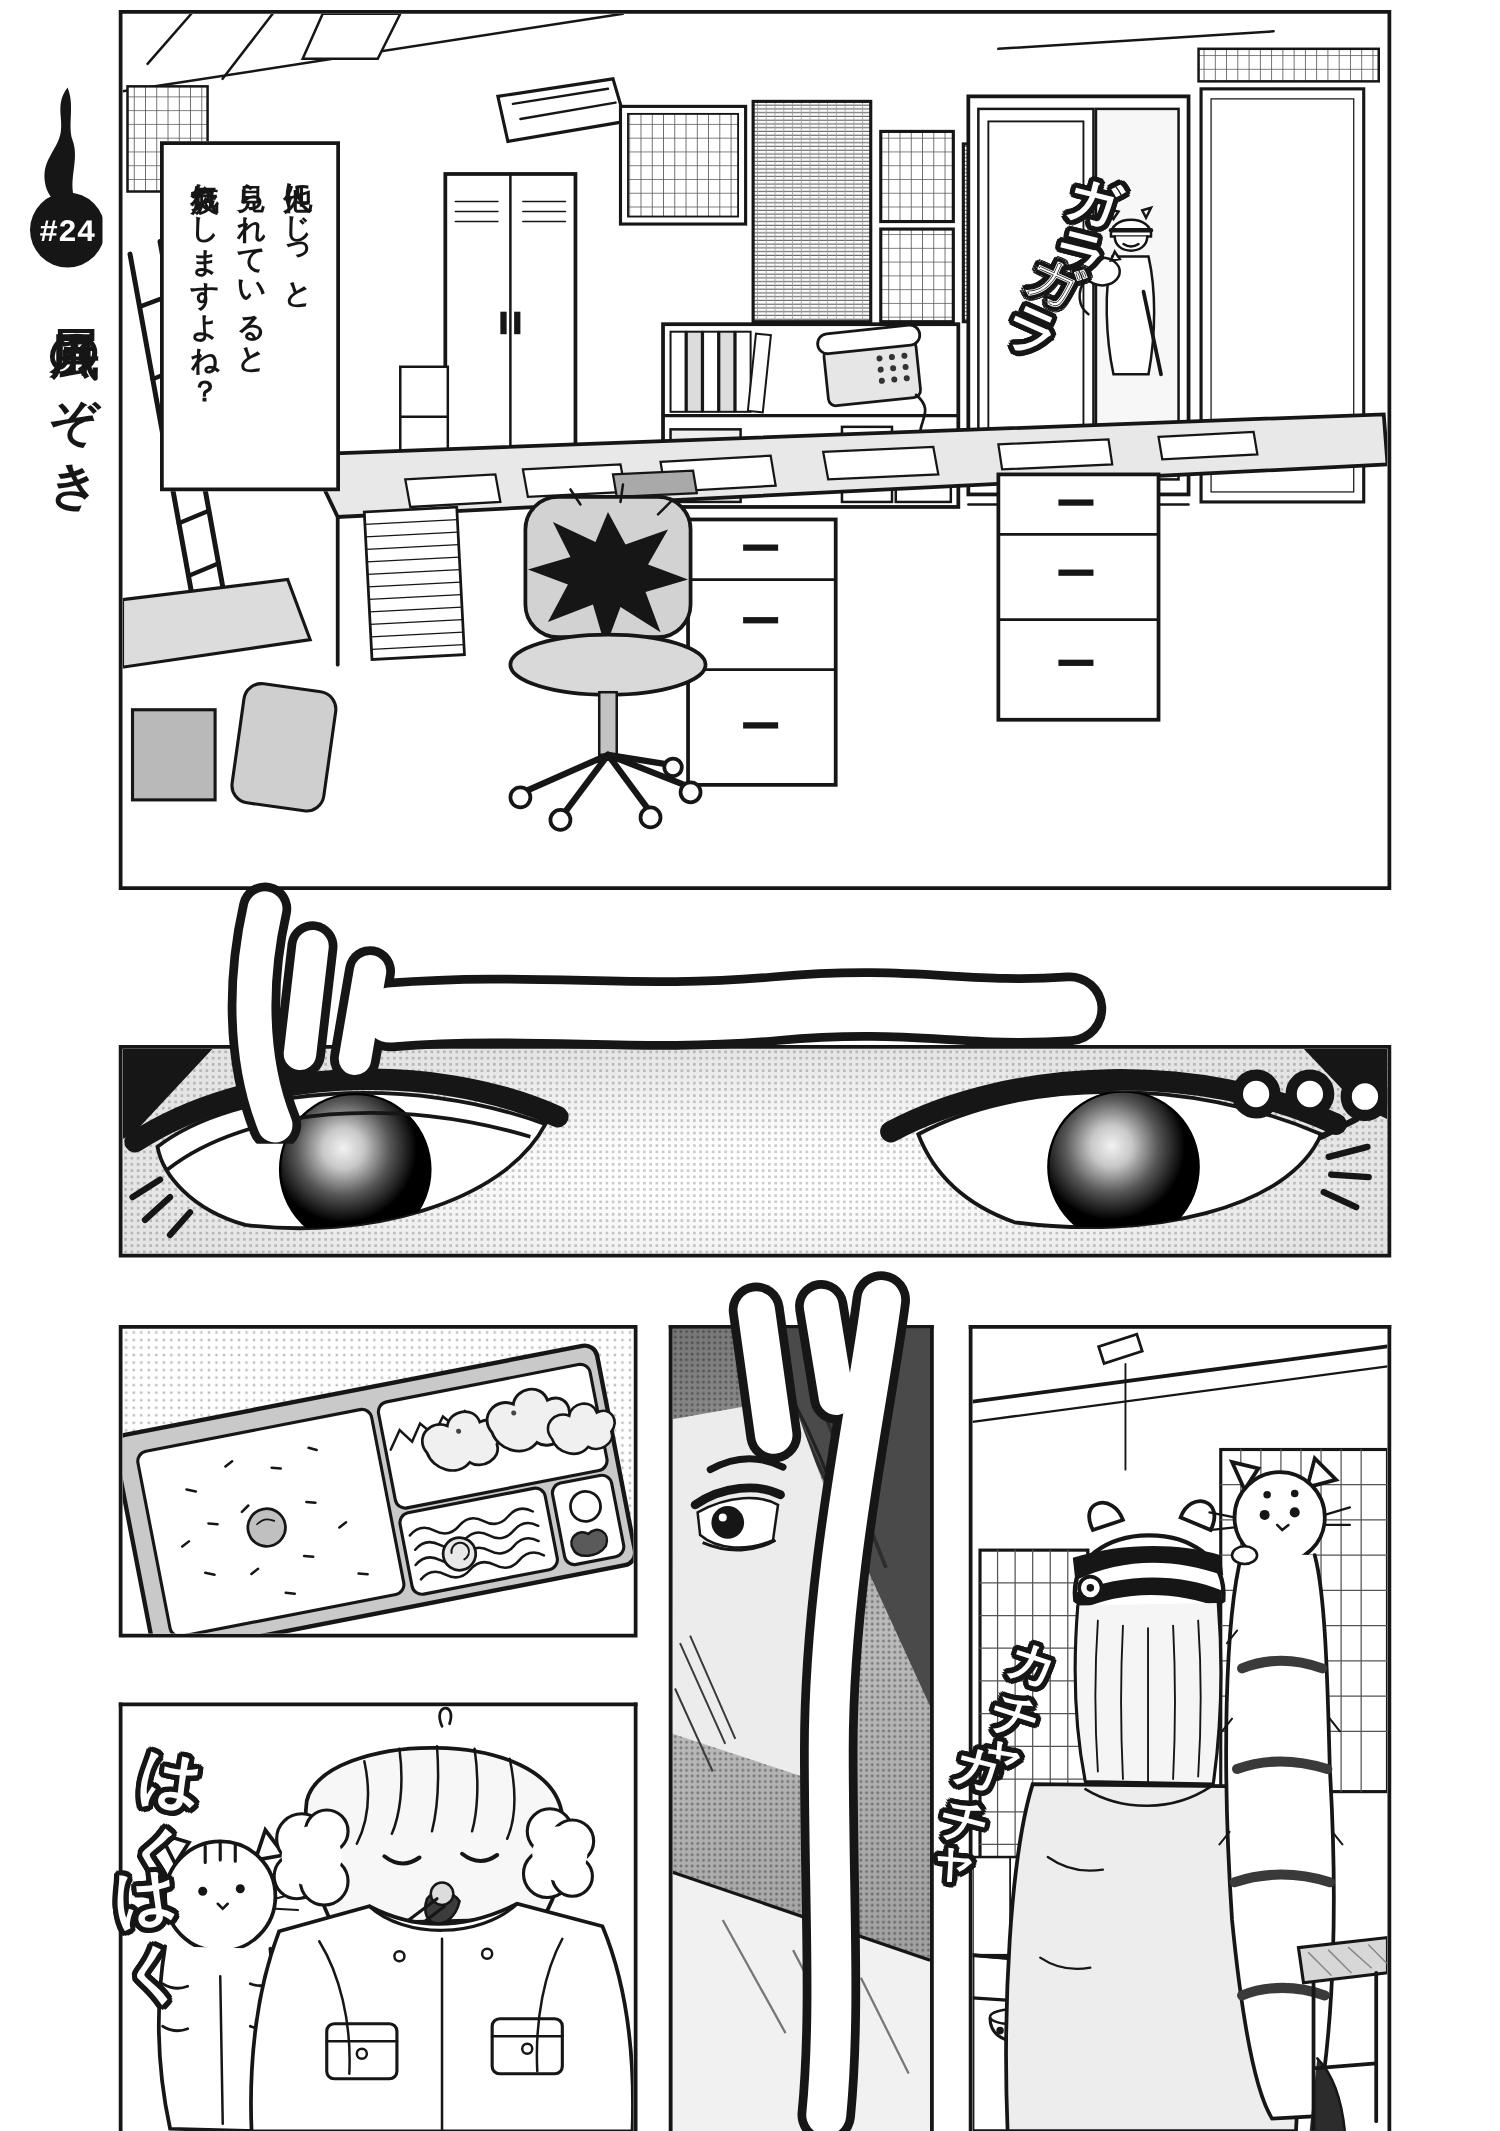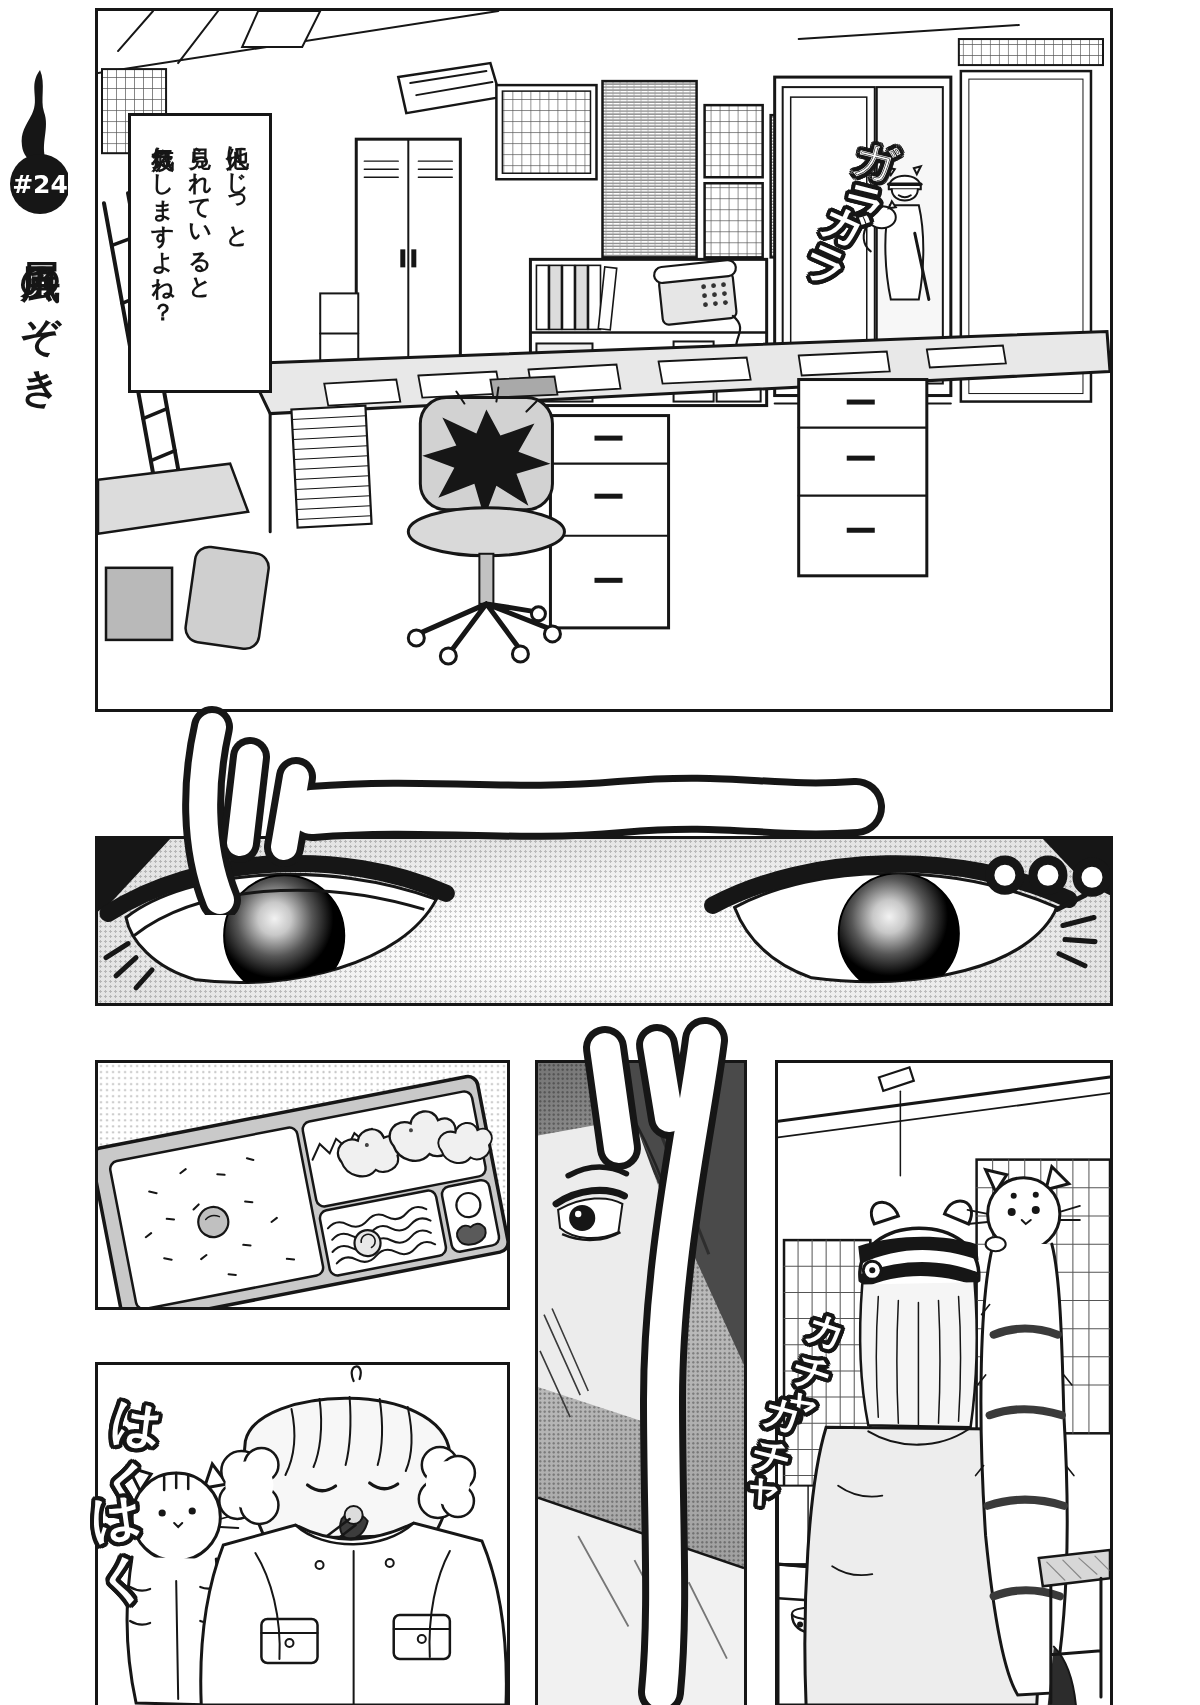--- a/index.html
+++ b/index.html
@@ -2,21 +2,21 @@
 <html><head>
 <meta charset="utf-8">
 <style>
   html,body{margin:0;padding:0;background:#888;}
   .stage{position:relative;width:1200px;height:1705px;background:#fff;overflow:hidden;
          font-family:"DejaVu Sans",sans-serif;color:#161616;}
   .panel{position:absolute;box-sizing:border-box;border:3.5px solid #161616;background:#fff;overflow:hidden;}
   .panel > svg{position:absolute;left:0;top:0;width:100%;height:100%;}
   .noborder-bottom{border-bottom:none;}
   
-  .chapter{position:absolute;left:10px;top:68px;width:62px;height:380px;z-index:3;}
+  .chapter{position:absolute;left:24px;top:68px;width:62px;height:380px;z-index:3;font-family:Liberation Mono, monospace;}
   .chapter-title{writing-mode:vertical-rl;text-orientation:upright;font-size:40px;font-weight:600;
                  letter-spacing:5px;margin:6px auto 0;line-height:1;color:#161616;}
   
   .caption-box{position:absolute;left:30px;top:102px;width:144px;height:280px;background:#fff;
                border:3.5px solid #161616;box-sizing:border-box;z-index:2;
                display:flex;justify-content:center;align-items:flex-start;}
   .caption-text{writing-mode:vertical-rl;text-orientation:upright;font-size:23px;font-weight:600;
                 line-height:1.62;padding:14px 4px;color:#161616;}
   
   .sfx{position:absolute;writing-mode:vertical-rl;text-orientation:upright;font-weight:900;color:#fff;

